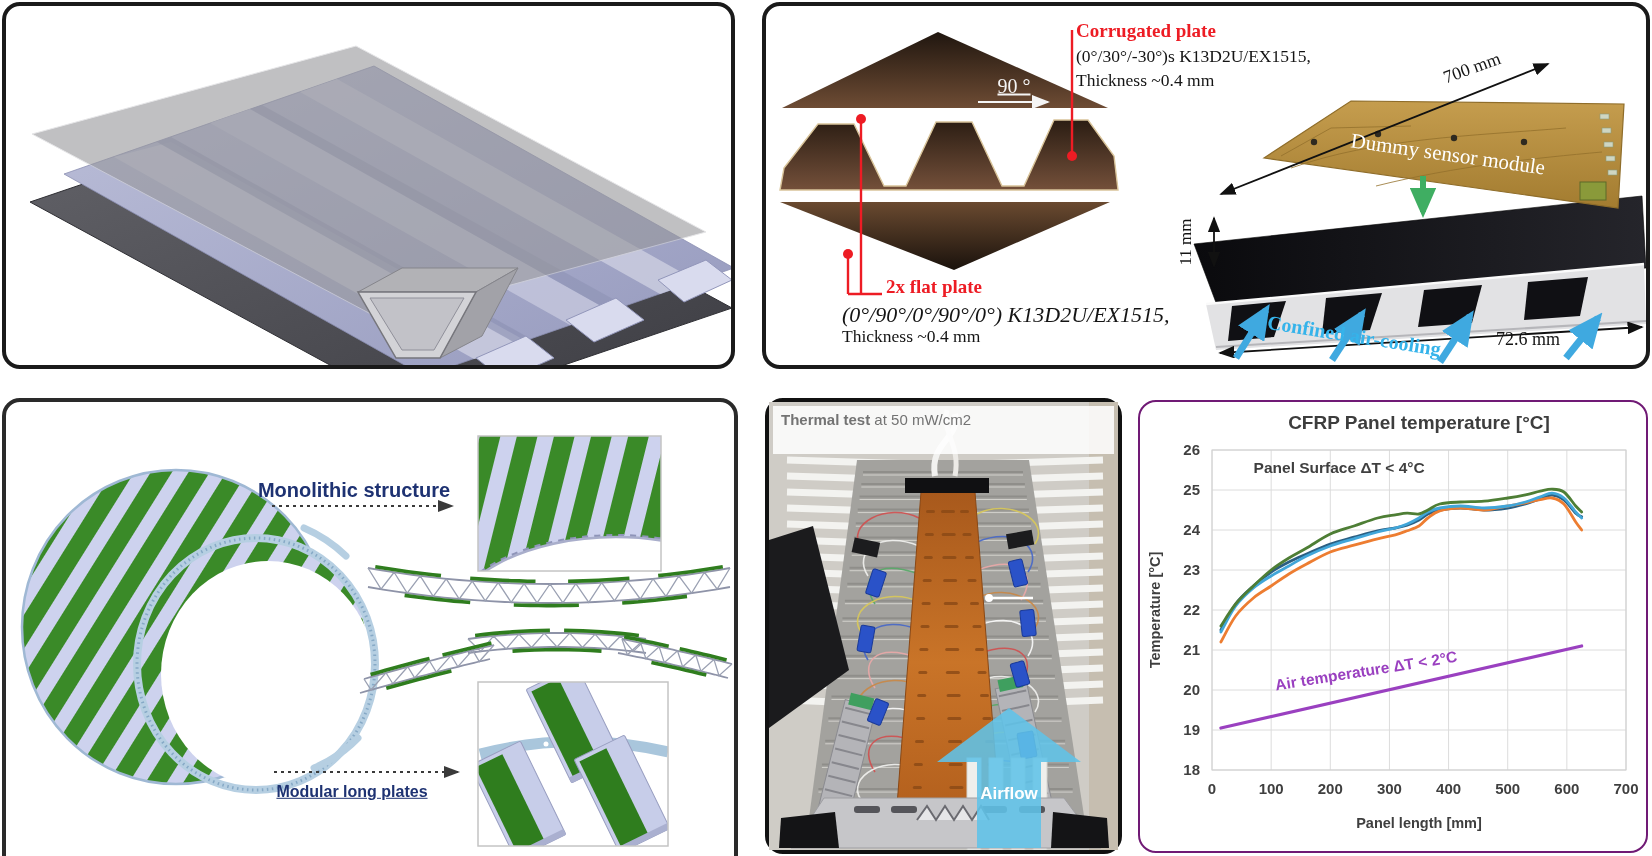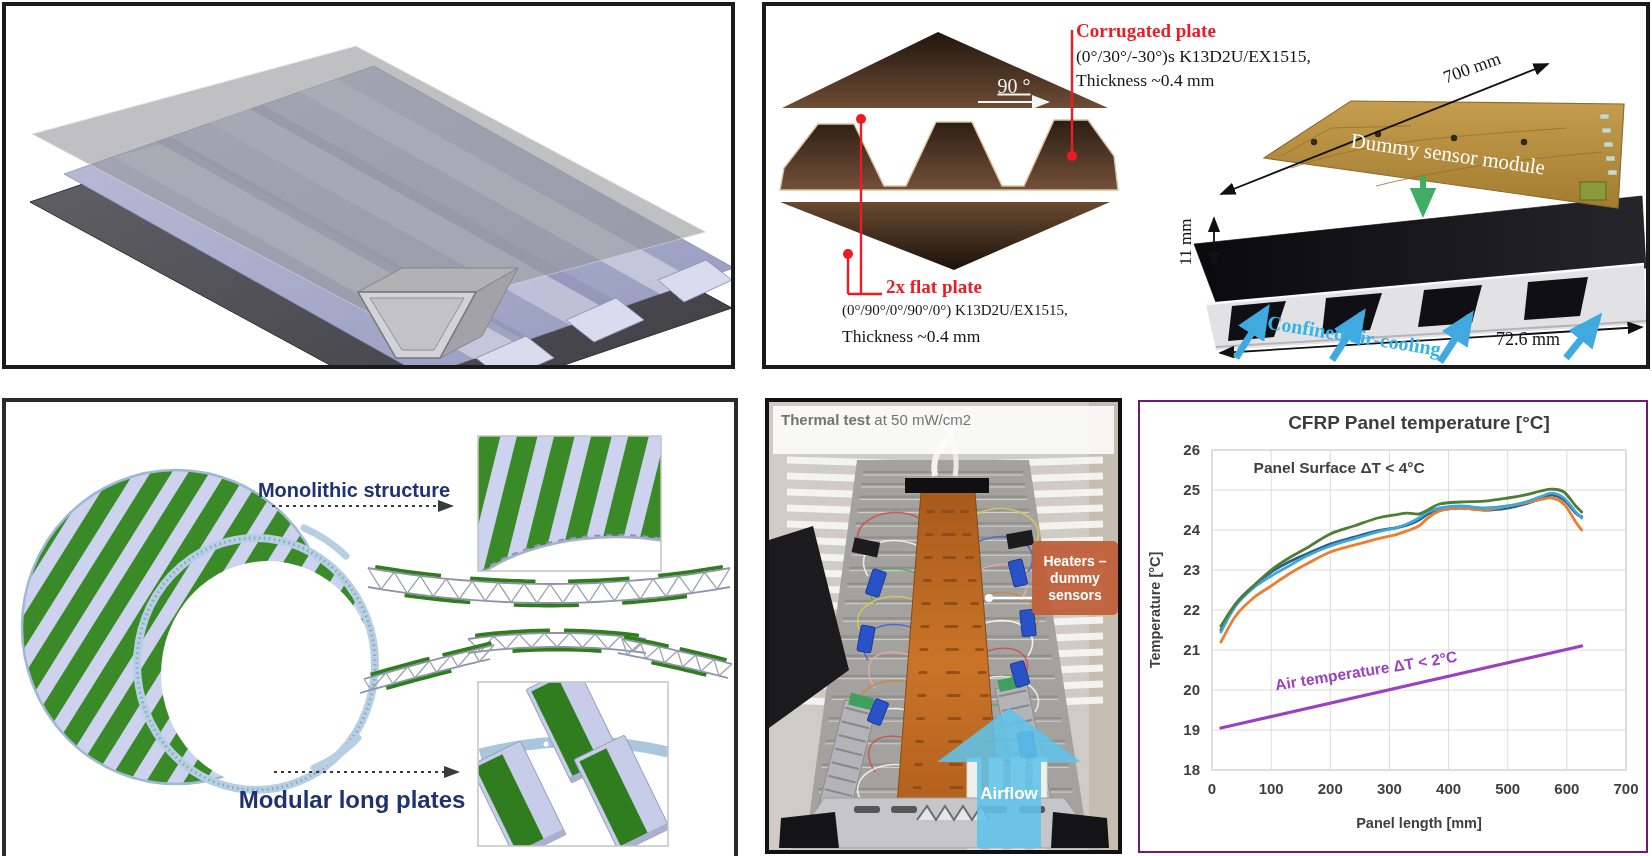--- a/index.html
+++ b/index.html
@@ -1,18 +1,18 @@
 <!DOCTYPE html>
 <html><head>
 <meta charset="utf-8">
 <style>
   html,body{margin:0;padding:0;background:#fff;}
   #root{position:relative;width:1652px;height:856px;background:#fff;overflow:hidden;
         font-family:"Liberation Sans",sans-serif;}
-  .panel{position:absolute;background:#fff;box-sizing:border-box;}
+  .panel{position:absolute;background:#fff;box-sizing:border-box;border-radius:18px;}
   .bframe{border:4px solid #1a1a1a;}
   .t{position:absolute;white-space:nowrap;line-height:1.15;}
   .serif{font-family:"Liberation Serif",serif;}
   .sans{font-family:"Liberation Sans",sans-serif;}
   .red{color:#ed1c24;font-weight:bold;}
   .ink{color:#141414;}
   .navy{color:#1e3272;font-weight:bold;}
   .ctr{transform:translate(-50%,-50%) rotate(var(--r,0deg));}
   sub{font-size:68%;}
   sup{font-size:68%;}
@@ -160,21 +160,21 @@
           <line x1="800" y1="352" x2="832" y2="312" marker-end="url(#mB)"></line>
         </g>
       </g>
     </svg>
 
     <div class="t serif red" style="left:310px;top:14px;font-size:19px;">Corrugated plate</div>
     <div class="t serif ink" style="left:310px;top:40px;font-size:17.5px;">(0°/30°/-30°)s K13D2U/EX1515,</div>
     <div class="t serif ink" style="left:310px;top:64px;font-size:17.5px;">Thickness  ~0.4 mm</div>
     <div class="t serif ctr" style="left:248px;top:80px;--r:0deg;font-size:20px;color:#f5f5f5;text-decoration:underline;">90 °</div>
     <div class="t serif red" style="left:120px;top:270px;font-size:19px;">2x flat plate</div>
-    <div class="t serif ink" style="left:76px;top:296px;font-size:15px;">(0°/90°/0°/90°/0°) K13D2U/EX1515,</div>
+    <div class="t serif ink" style="left:76px;top:296px;font-size:22px;font-style:italic;">(0°/90°/0°/90°/0°) K13D2U/EX1515,</div>
     <div class="t serif ink" style="left:76px;top:320px;font-size:17.5px;">Thickness  ~0.4 mm</div>
     <div class="t serif ctr ink" style="left:706px;top:62px;--r:-20deg;font-size:18px;">700 mm</div>
     <div class="t serif ctr" style="left:682px;top:148px;--r:8deg;font-size:21px;color:#fff;">Dummy sensor module</div>
     <div class="t serif ctr ink" style="left:420px;top:236px;--r:-90deg;font-size:17px;">11 mm</div>
     <div class="t serif ctr" style="left:588px;top:330px;--r:9deg;font-size:20px;font-weight:bold;color:#35b3ea;">Confined air-cooling</div>
     <div class="t serif ctr ink" style="left:762px;top:333px;--r:0deg;font-size:18px;">72.6 mm</div>
   </section>
 
   <section class="panel" style="left:2px;top:398px;width:736px;height:580px;border:4px solid #2a2a2a;">
     <svg width="728" height="448" viewBox="0 0 728 448" style="position:absolute;left:0;top:0;">
@@ -276,21 +276,21 @@
           <path d="M616,237 L621.3194444444443,252.85416666666663 L634.6111111111112,240.75 M634.6111111111112,240.75 L639.875,256.6875 L653.1111111111112,244.6666666666667 M653.1111111111112,244.6666666666667 L658.3194444444445,260.6875 L671.5,248.75 M671.5,248.75 L676.6527777777778,264.8541666666667 L689.7777777777778,253 M689.7777777777778,253 L694.875,269.1875 L707.9444444444445,257.41666666666663 M707.9444444444445,257.41666666666663 L712.9861111111111,273.6875 L726,262 " stroke="#9aa0b2" stroke-width="1.3" fill="none"></path>
           <path d="M618.2,234.8 L623.8,236.0 L629.4,237.1 L635.0,238.2 L640.5,239.4 L646.1,240.6 L651.6,241.7 L657.2,243.0 L662.7,244.2" stroke="#2f7d1e" stroke-width="3.6" fill="none"></path>
           <path d="M673.7,246.7 L679.6,248.0 L685.5,249.4 L691.4,250.8 L697.2,252.2 L703.1,253.6 L708.9,255.1 L714.8,256.5 L720.6,258.0" stroke="#2f7d1e" stroke-width="3.6" fill="none"></path>
           <path d="M645.4,260.5 L652.3,262.0 L659.2,263.5 L666.1,265.0 L673.0,266.6 L679.8,268.2 L686.7,269.8 L693.5,271.5 L700.3,273.1" stroke="#2f7d1e" stroke-width="3.6" fill="none"></path>
         </g>
 
       <line x1="266" y1="104" x2="446" y2="104" stroke="#3a3a3a" stroke-width="2" stroke-dasharray="3 4" marker-end="url(#mD)"></line>
       <line x1="268" y1="370" x2="452" y2="370" stroke="#3a3a3a" stroke-width="2" stroke-dasharray="3 4" marker-end="url(#mD)"></line>
     </svg>
     <div class="t sans navy ctr" style="left:348px;top:88px;font-size:20px;">Monolithic structure</div>
-    <div class="t sans navy ctr" style="left:346px;top:398px;font-size:24px;">Modular long plates</div>
+    <div class="t sans navy ctr" style="left:346px;top:390px;font-size:16px;text-decoration:underline;">Modular long plates</div>
   </section>
 
   <section class="panel" style="left:765px;top:398px;width:357px;height:456px;border:4px solid #111;">
     <svg id="bm-svg" width="349" height="448" viewBox="0 0 349 448" style="position:absolute;left:0;top:0;">
       <defs>
         <linearGradient id="gCu" x1="0" y1="0" x2="0" y2="1">
           <stop offset="0" stop-color="#a8591c"></stop>
             <stop offset="0.5" stop-color="#c97428"></stop>
             <stop offset="1" stop-color="#b05d1c"></stop>
         </linearGradient>
@@ -517,25 +517,20 @@
       </g>
       <polygon points="240,306 312,360 272,360 272,446 208,446 208,360 168,360" fill="rgba(96,195,232,0.88)"></polygon>
       <g>
         <line x1="222" y1="196" x2="264" y2="196" stroke="#fff" stroke-width="2.5"></line>
         <circle cx="220" cy="196" r="4" fill="#fff"></circle>
       </g>
     </svg>
     <div id="bm-header">
       <div class="ln"><b>Thermal test</b><span> at 50 mW/cm2</span></div>
     </div>
-    <div id="heater-badge">
-      <span>Heaters –</span>
-      <span>dummy</span>
-      <span>sensors</span>
-    </div>
     <div class="t sans ctr" style="left:240px;top:392px;color:#fff;font-weight:bold;font-size:17px;">Airflow</div>
   </section>
 
   <section class="panel" style="left:1138px;top:400px;width:510px;height:453px;border:2px solid #701a75;">
     <svg id="chart-svg" width="506" height="449" viewBox="0 0 506 449">
         <g>
           <g stroke="#dcdcdc" stroke-width="1">
             <line x1="72" y1="48" x2="72" y2="368"></line>
             <line x1="131.14285714285714" y1="48" x2="131.14285714285714" y2="368"></line>
             <line x1="190.28571428571428" y1="48" x2="190.28571428571428" y2="368"></line>

